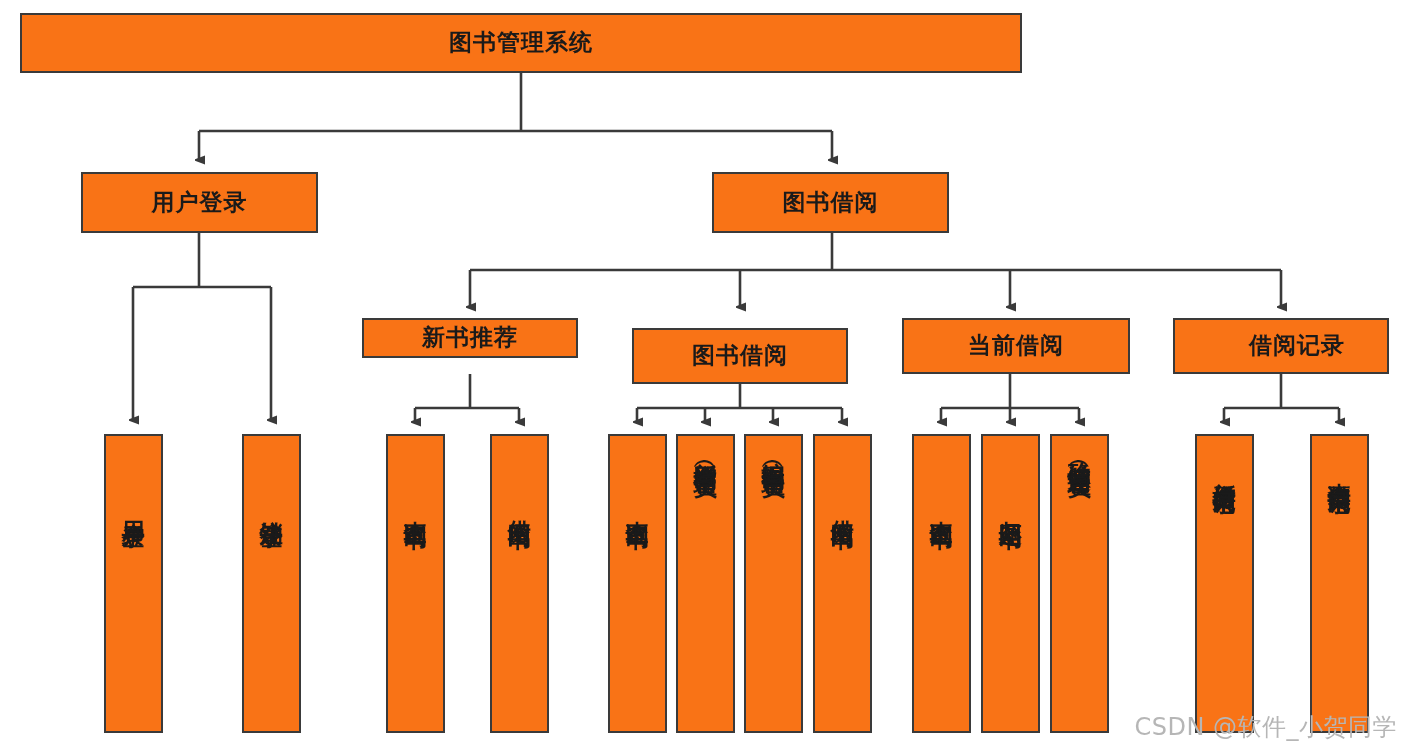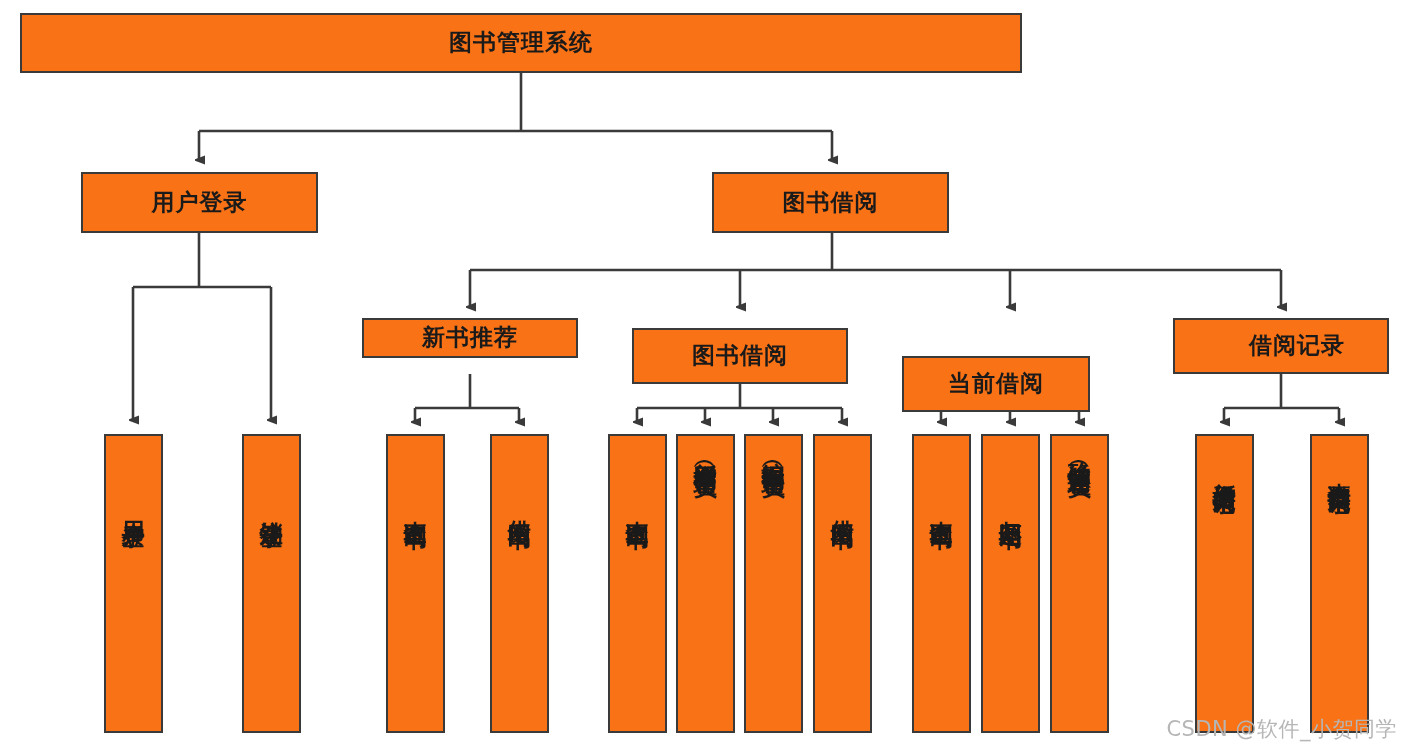--- a/index.html
+++ b/index.html
@@ -63,21 +63,21 @@
   .node.vert.midtall .label {
     margin-top: 28px;
   }
   .node.vert.top .label {
     margin-top: 8px;
   }
   .watermark {
     position: absolute;
     right: 8px;
     bottom: 4px;
-    font-size: 21px;
+    font-size: 24px;
     color: #b6b6b6;
     letter-spacing: 0.5px;
     white-space: nowrap;
   }
 </style>
 </head>
 <body>
 
 <div id="canvas">
 
@@ -141,21 +141,21 @@
   <div class="node horiz" style="left:712px; top:172px; width:237px; height:61px;">
     <span class="label">图书借阅</span>
   </div>
 
   <div class="node horiz" style="left:362px; top:318px; width:216px; height:40px;">
     <span class="label">新书推荐</span>
   </div>
   <div class="node horiz" style="left:632px; top:328px; width:216px; height:56px;">
     <span class="label">图书借阅</span>
   </div>
-  <div class="node horiz" style="left:902px; top:318px; width:188px; height:56px;margin-top:38px;">
+  <div class="node horiz" style="left:902px; top:318px; width:228px; height:56px;">
     <span class="label">当前借阅</span>
   </div>
   <div class="node horiz" style="left:1173px; top:318px; width:216px; height:56px;padding-left:32px;">
     <span class="label">借阅记录</span>
   </div>
 
   <div class="node vert mid" style="left:104px; top:434px; width:59px; height:299px;">
     <span class="label">用户登录</span>
   </div>
   <div class="node vert mid" style="left:242px; top:434px; width:59px; height:299px;">

